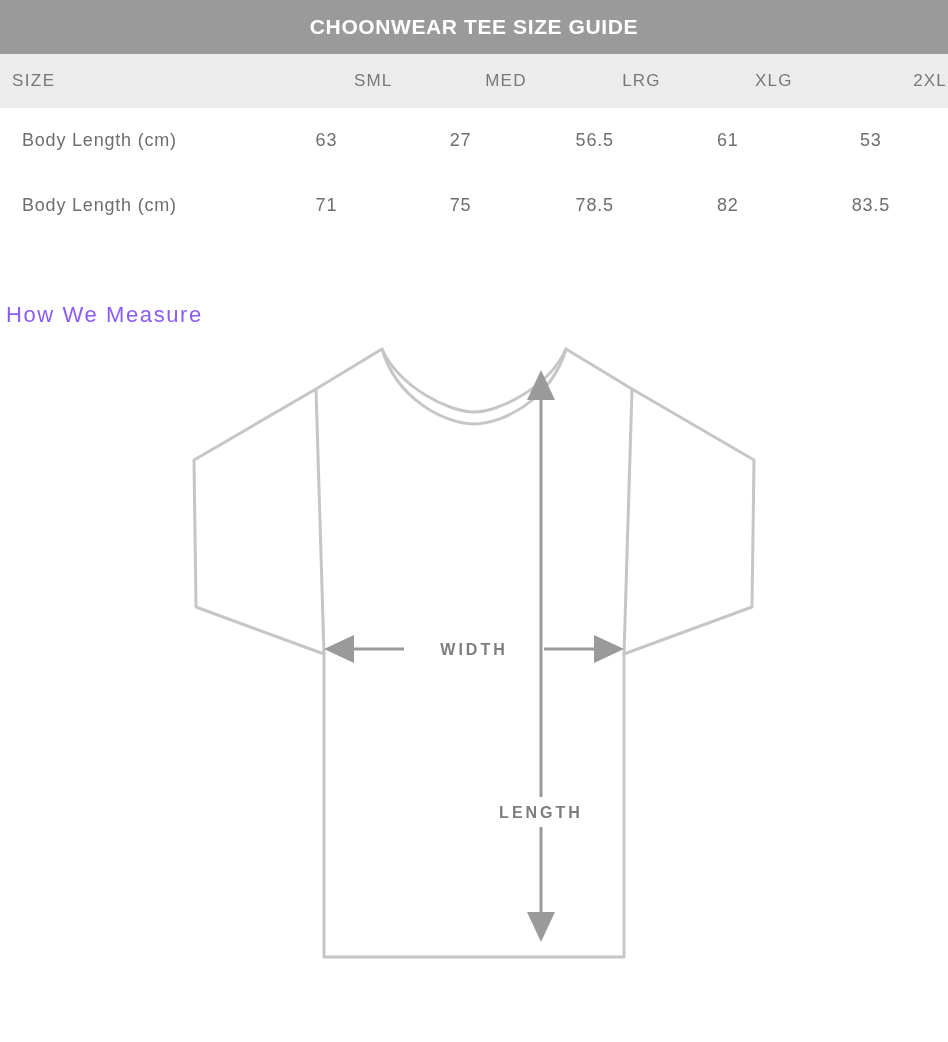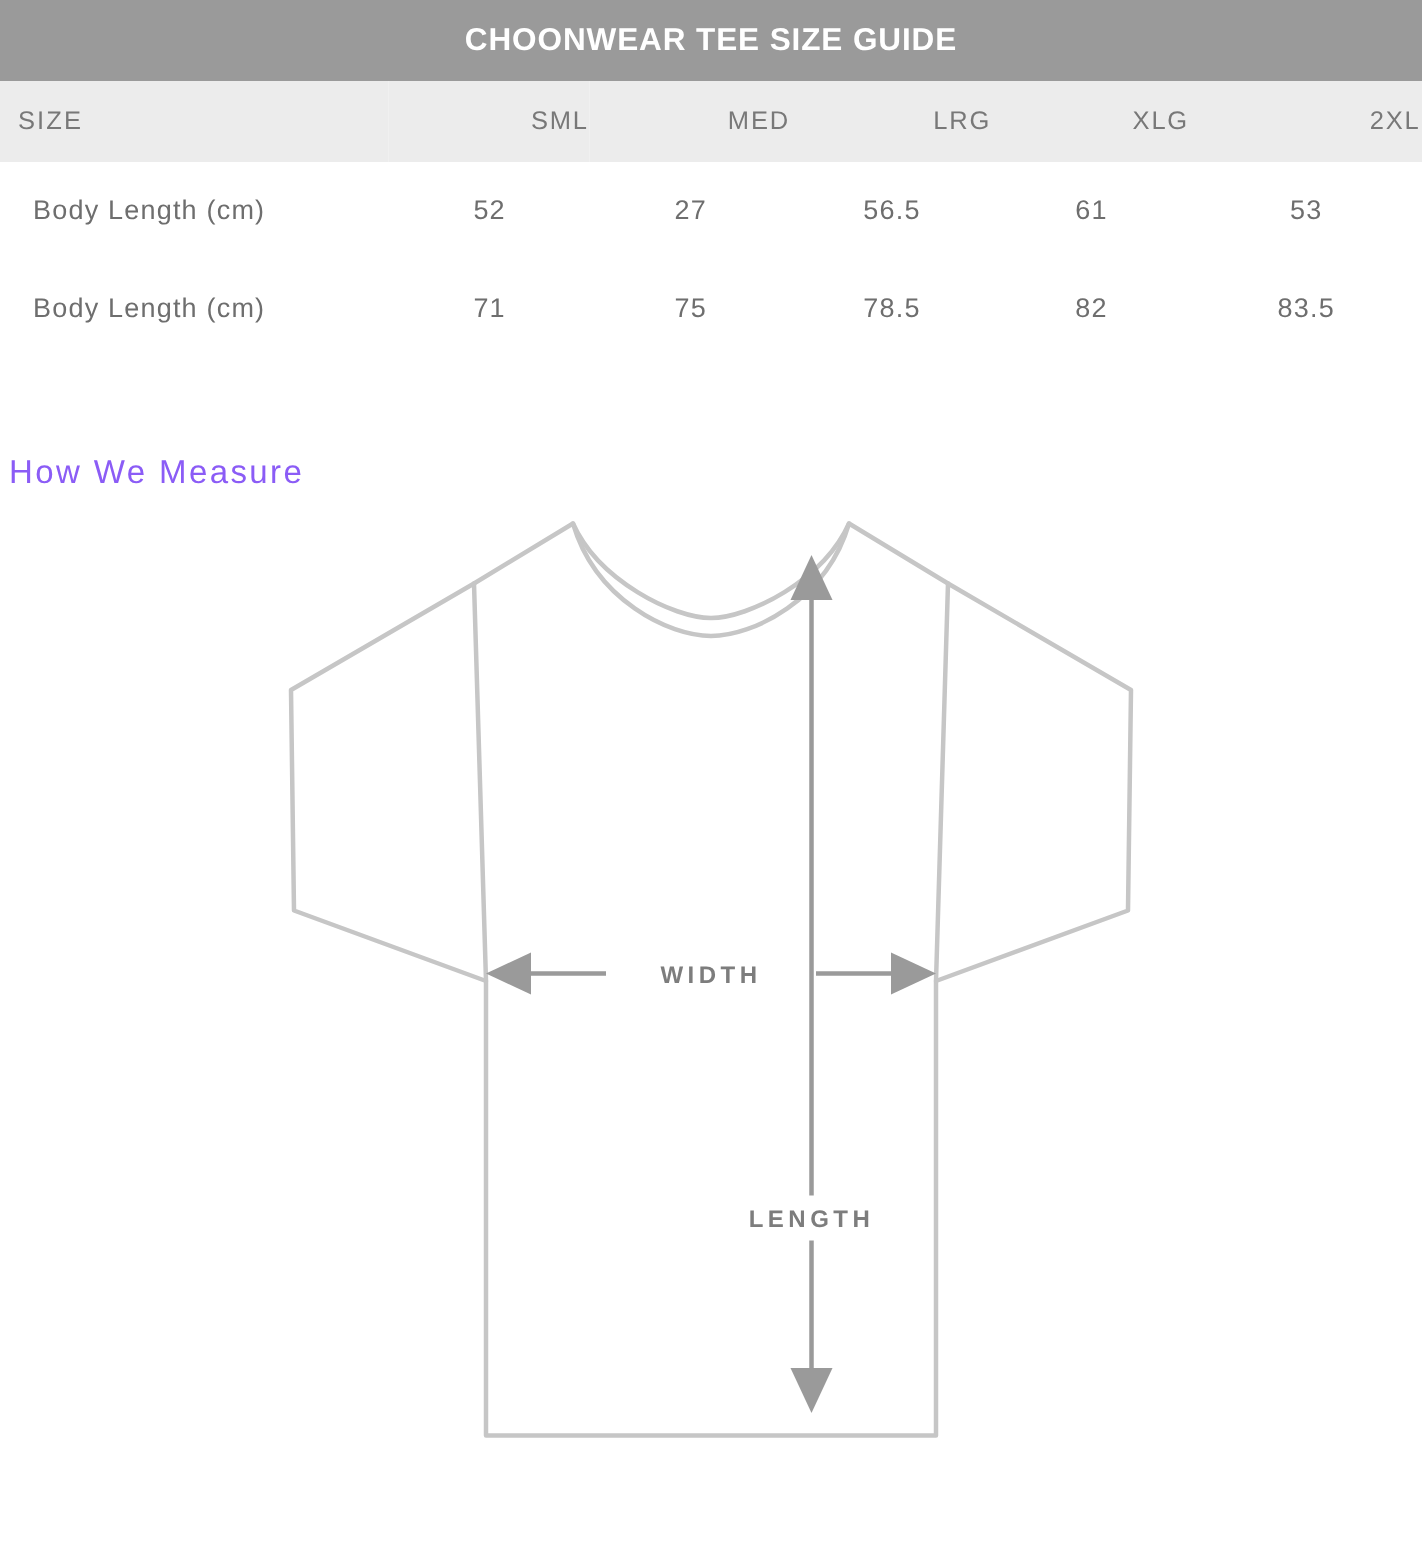--- a/index.html
+++ b/index.html
@@ -143,21 +143,21 @@
       <th>SML</th>
       <th>MED</th>
       <th>LRG</th>
       <th>XLG</th>
       <th>2XL</th>
     </tr>
   </thead>
   <tbody>
     <tr>
       <td class="row-label">Body Length (cm)</td>
-      <td>52</td>
+      <td>63</td>
       <td>27</td>
       <td>56.5</td>
       <td>61</td>
       <td>53</td>
     </tr>
     <tr>
       <td class="row-label">Body Length (cm)</td>
       <td>71</td>
       <td>75</td>
       <td>78.5</td>

